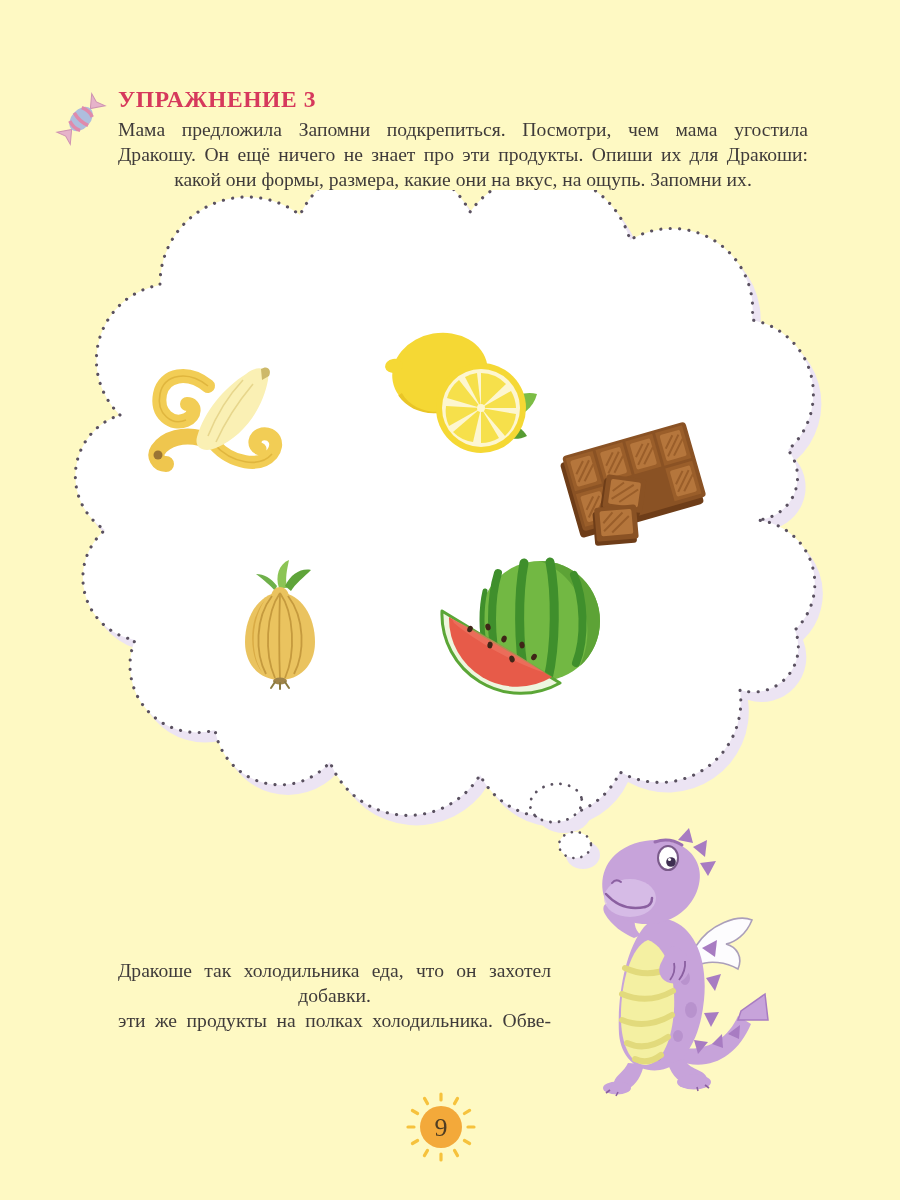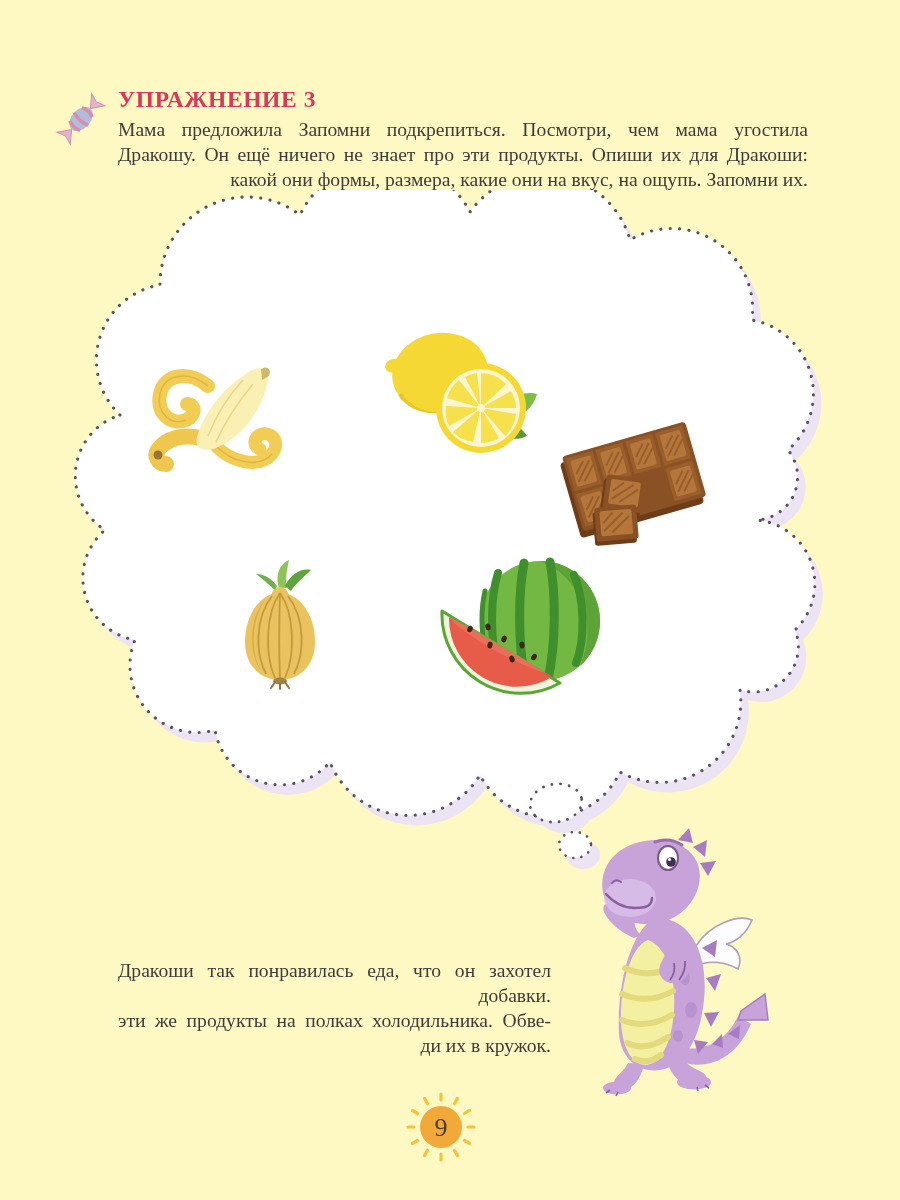--- a/index.html
+++ b/index.html
@@ -11,21 +11,21 @@
   .abs{position:absolute;}
   
   .title{
     left:118px; top:86px; font-size:23.5px; font-weight:bold;
     letter-spacing:.6px; color:#d6395c;
   }
   
   .para{font-size:19.6px;}
   .jline{height:25px; line-height:25px; overflow:hidden; text-align:justify;}
   .jline::after{content:""; display:inline-block; width:100%; height:0;}
-  .pline{height:25px; line-height:25px; text-align:right;}
+  .pline{height:25px; line-height:25px; text-align:center;}
   .intro{left:118px; top:117px; width:690px;}
   .outro{left:118px; top:958px; width:433px;}
   svg{display:block;}
 </style>
 </head>
 <body>
 
 <div class="page">
 
   <svg class="abs" style="left:54px;top:84px" width="54" height="70" viewBox="0 0 54 70">
@@ -265,24 +265,23 @@
     <path d="M24,55 q4,-5 9,-1" stroke="#8a5fa0" stroke-width="2" fill="none" stroke-linecap="round"></path>
     <g>
       <ellipse cx="80" cy="30" rx="10" ry="12" fill="#ffffff" stroke="#7a5a8a" stroke-width="2"></ellipse>
       <circle cx="83" cy="34" r="4.8" fill="#3f2f52"></circle>
       <circle cx="81.5" cy="31.5" r="1.6" fill="#ffffff"></circle>
       <path d="M67,14 Q81,9 94,17" stroke="#9a6fb0" stroke-width="3" fill="none" stroke-linecap="round"></path>
     </g>
   </svg>
 
   <div class="abs para outro">
-    <div class="jline">Дракоши так понравилась еда, что он захотел</div>
+    <div class="jline">Дракоше так холодильника еда, что он захотел</div>
     <div class="pline">добавки.</div>
     <div class="jline">эти же продукты на полках холодильника. Обве-</div>
-    <div class="pline">ди их в кружок.</div>
   </div>
 
   <svg class="abs" style="left:404px;top:1090px" width="74" height="74" viewBox="0 0 74 74">
     <g stroke="#f6c23d" stroke-width="3.2" stroke-linecap="round">
       <line x1="64" y1="37" x2="70" y2="37"></line>
       <line x1="60.4" y1="50.5" x2="65.6" y2="53.5"></line>
       <line x1="50.5" y1="60.4" x2="53.5" y2="65.6"></line>
       <line x1="37" y1="64" x2="37" y2="70"></line>
       <line x1="23.5" y1="60.4" x2="20.4" y2="65.6"></line>
       <line x1="13.6" y1="50.5" x2="8.4" y2="53.5"></line>

